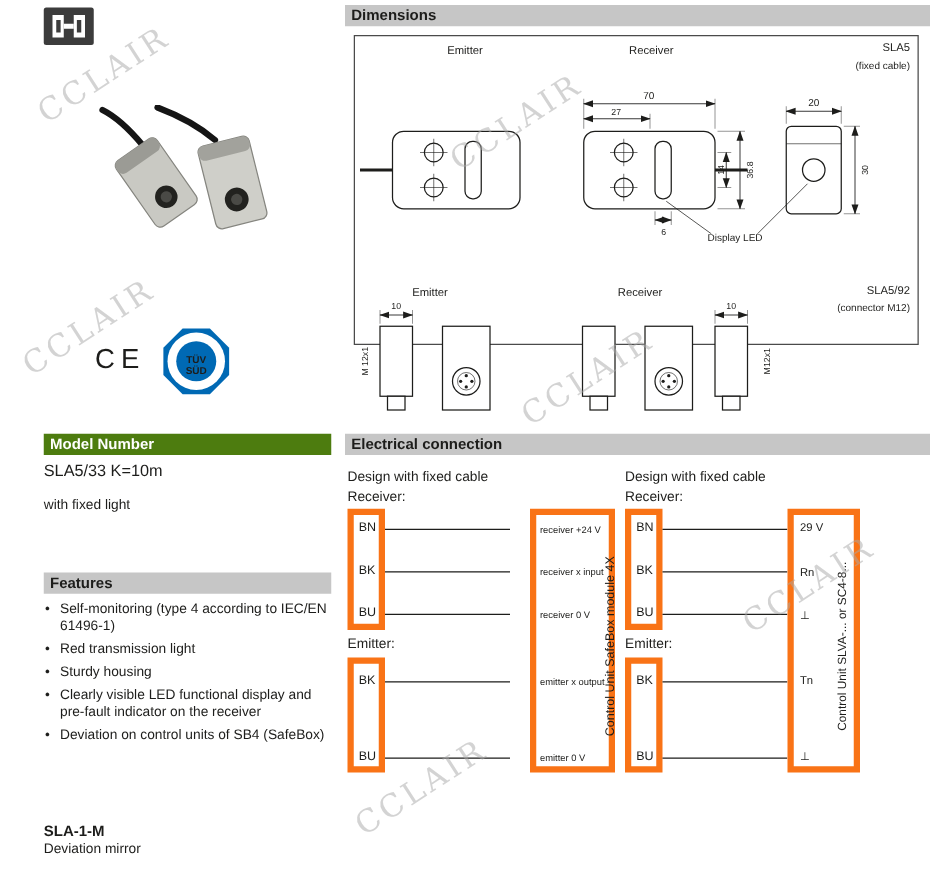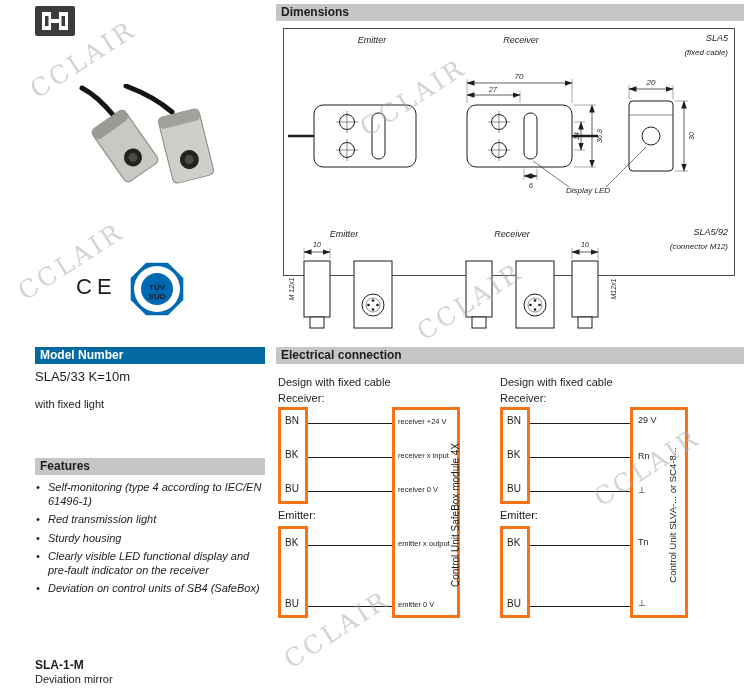--- a/index.html
+++ b/index.html
@@ -3,33 +3,33 @@
 <meta charset="utf-8">
 <style>
   * { margin:0; padding:0; box-sizing:border-box; }
   body { background:#fff; font-family:"Liberation Sans", sans-serif; color:#1d1d1b; }
   .page { position:relative; width:744px; height:696px; background:#fff; overflow:hidden; }
   .wm { position:absolute; z-index:60; font-family:"DejaVu Serif", serif; font-size:25px;
         letter-spacing:3px; color:#a9a9a9; opacity:.5; transform:rotate(-33deg);
         pointer-events:none; white-space:nowrap; }
   .bar { position:absolute; height:17px; line-height:17px; font-size:12px; font-weight:bold; padding-left:5px; }
   .bar-gray { background:#c6c6c6; color:#1d1d1b; }
-  .bar-black { background:#0369a1; color:#fff; }
+  .bar-black { background:#4d7c0f; color:#fff; }
   .txt { position:absolute; }
   .pictogram { position:absolute; left:35px; top:6px; width:40px; height:30px; background:#3c3c3c; border-radius:2px; }
   .photo { position:absolute; left:68px; top:84px; }
   .ce { position:absolute; left:76px; top:274px; font-size:22px; letter-spacing:5px; color:#1d1d1b; }
   .tuv { position:absolute; left:126px; top:258px; }
-  .dimbox { position:absolute; left:283px; top:28px; width:452px; height:248px; border:1px solid #4a4a4a; background:transparent;font-style:italic; }
+  .dimbox { position:absolute; left:283px; top:28px; width:452px; height:248px; border:1px solid #4a4a4a; background:transparent; }
   .features { position:absolute; left:35px; top:481px; width:232px; list-style:none; }
-  .features li { position:relative; padding-left:13px; margin-bottom:5px; font-size:11px; line-height:13.5px;font-style:italic; }
+  .features li { position:relative; padding-left:13px; margin-bottom:5px; font-size:11px; line-height:13.5px; }
   .features li::before { content:"\2022"; position:absolute; left:1px; top:0; }
   .dtitle { position:absolute; font-size:11px; }
   .dlabel { position:absolute; font-size:11px; }
-  .wbox { position:absolute; border:3px solid #f97316; background:#fff; }
+  .wbox { position:absolute; border:5px solid #f97316; background:#fff; }
   .wlbl { position:absolute; left:4px; font-size:10px; }
   .pin { position:absolute; left:3px; font-size:7.5px; white-space:nowrap; }
   .pin-lg { font-size:9px; left:5px; }
   .wire { position:absolute; height:1px; background:#1d1d1b; }
   .vlabel { position:absolute; height:14px; transform:rotate(-90deg); text-align:center; font-size:10px; white-space:nowrap; }
   .vlabel-sm { font-size:9.5px; }
   svg text { font-family:"Liberation Sans", sans-serif; font-size:8px; fill:#1d1d1b; }
   svg .lbl9 { font-size:9px; }
   svg .lbl8 { font-size:8px; }
   svg .lbl7 { font-size:7px; }
@@ -264,21 +264,21 @@
   <div class="wire" style="left:308px;top:491px;width:100px"></div>
 
   <div class="dlabel" style="left:278px;top:509px">Emitter:</div>
   <div class="wbox" style="left:278px;top:526px;width:30px;height:92px">
     <span class="wlbl" style="top:8px">BK</span>
     <span class="wlbl" style="top:69px">BU</span>
   </div>
   <div class="wire" style="left:308px;top:545px;width:100px"></div>
   <div class="wire" style="left:308px;top:606px;width:100px"></div>
 
-  <div class="wbox" style="left:392px;top:407px;width:68px;height:211px">
+  <div class="wbox" style="left:424px;top:407px;width:68px;height:211px">
     <span class="pin" style="top:7px">receiver +24 V</span>
     <span class="pin" style="top:41px">receiver x input</span>
     <span class="pin" style="top:75px">receiver 0 V</span>
     <span class="pin" style="top:129px">emitter x output</span>
     <span class="pin" style="top:190px">emitter 0 V</span>
     <div class="vlabel" style="width:209px;left:-43px;top:98px">Control Unit SafeBox module 4X</div>
   </div>
 
   <div class="dtitle" style="left:500px;top:376px">Design with fixed cable</div>
   <div class="dlabel" style="left:500px;top:392px">Receiver:</div>

